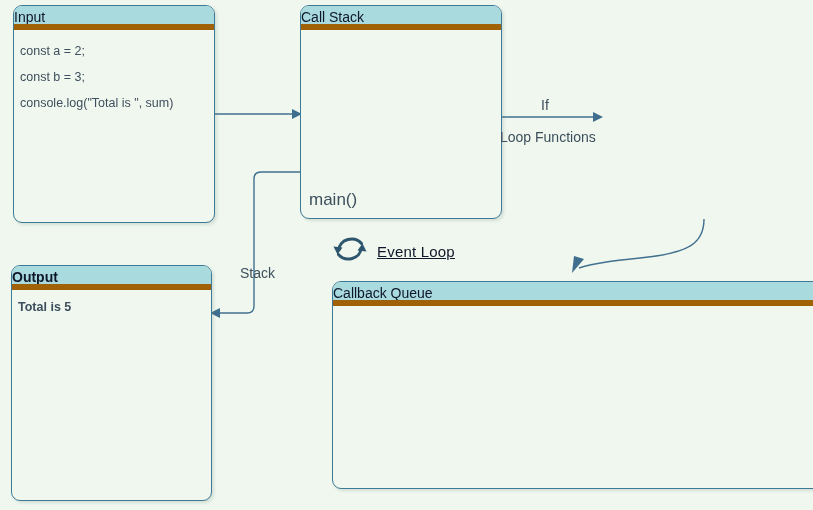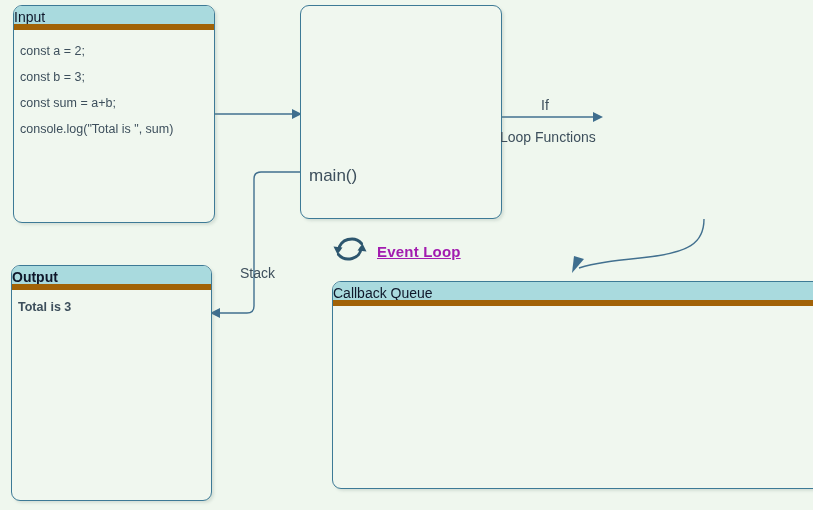--- a/index.html
+++ b/index.html
@@ -97,23 +97,23 @@
   #event-loop {
     position: absolute;
     left: 331px;
     top: 232px;
     display: flex;
     align-items: center;
     gap: 8px;
   }
   #event-loop-icon { display: block; }
   #event-loop-label {
-    color: #a21caf;
+    color: #0f172a;
     font-size: 15px;
-    font-weight: bold;
+    font-weight: normal;
     text-decoration: underline;
     letter-spacing: 0.2px;
   }
 </style>
 </head>
 <body>
 
 <div id="canvas">
 
   <svg id="connectors" viewBox="0 0 813 510" xmlns="http://www.w3.org/2000/svg">
@@ -137,36 +137,36 @@
       <path class="edge" d="M300,172 L261,172 Q254,172 254,179 L254,306 Q254,313 247,313 L219,313"></path>
       <polygon class="edge-head" points="220,308 210,313 220,318"></polygon>
     </g>
   </svg>
 
   <div class="node" id="node-input">
     <div class="node-header">Input</div>
     <div class="node-body">
       <div class="code-line">const a = 2;</div>
       <div class="code-line">const b = 3;</div>
-      <div class="code-line">const sum = a+b;</div>
       <div class="code-line">console.log("Total is ", sum)</div>
     </div>
   </div>
 
   <div class="node" id="node-callstack">
+    <div class="node-header">Call Stack</div>
     <div class="node-body">
       <div class="stack-frame" style="top:160px;">main()</div>
     </div>
   </div>
 
 
   <div class="node" id="node-output">
     <div class="node-header">Output</div>
     <div class="node-body">
-      <div class="body-line">Total is 3</div>
+      <div class="body-line">Total is 5</div>
     </div>
   </div>
 
   <div class="node" id="node-callbackq">
     <div class="node-header">Callback Queue</div>
     <div class="node-body"></div>
   </div>
 
   <div class="edge-label" id="label-if">If</div>
   <div class="edge-label" id="label-async">Loop Functions</div>

